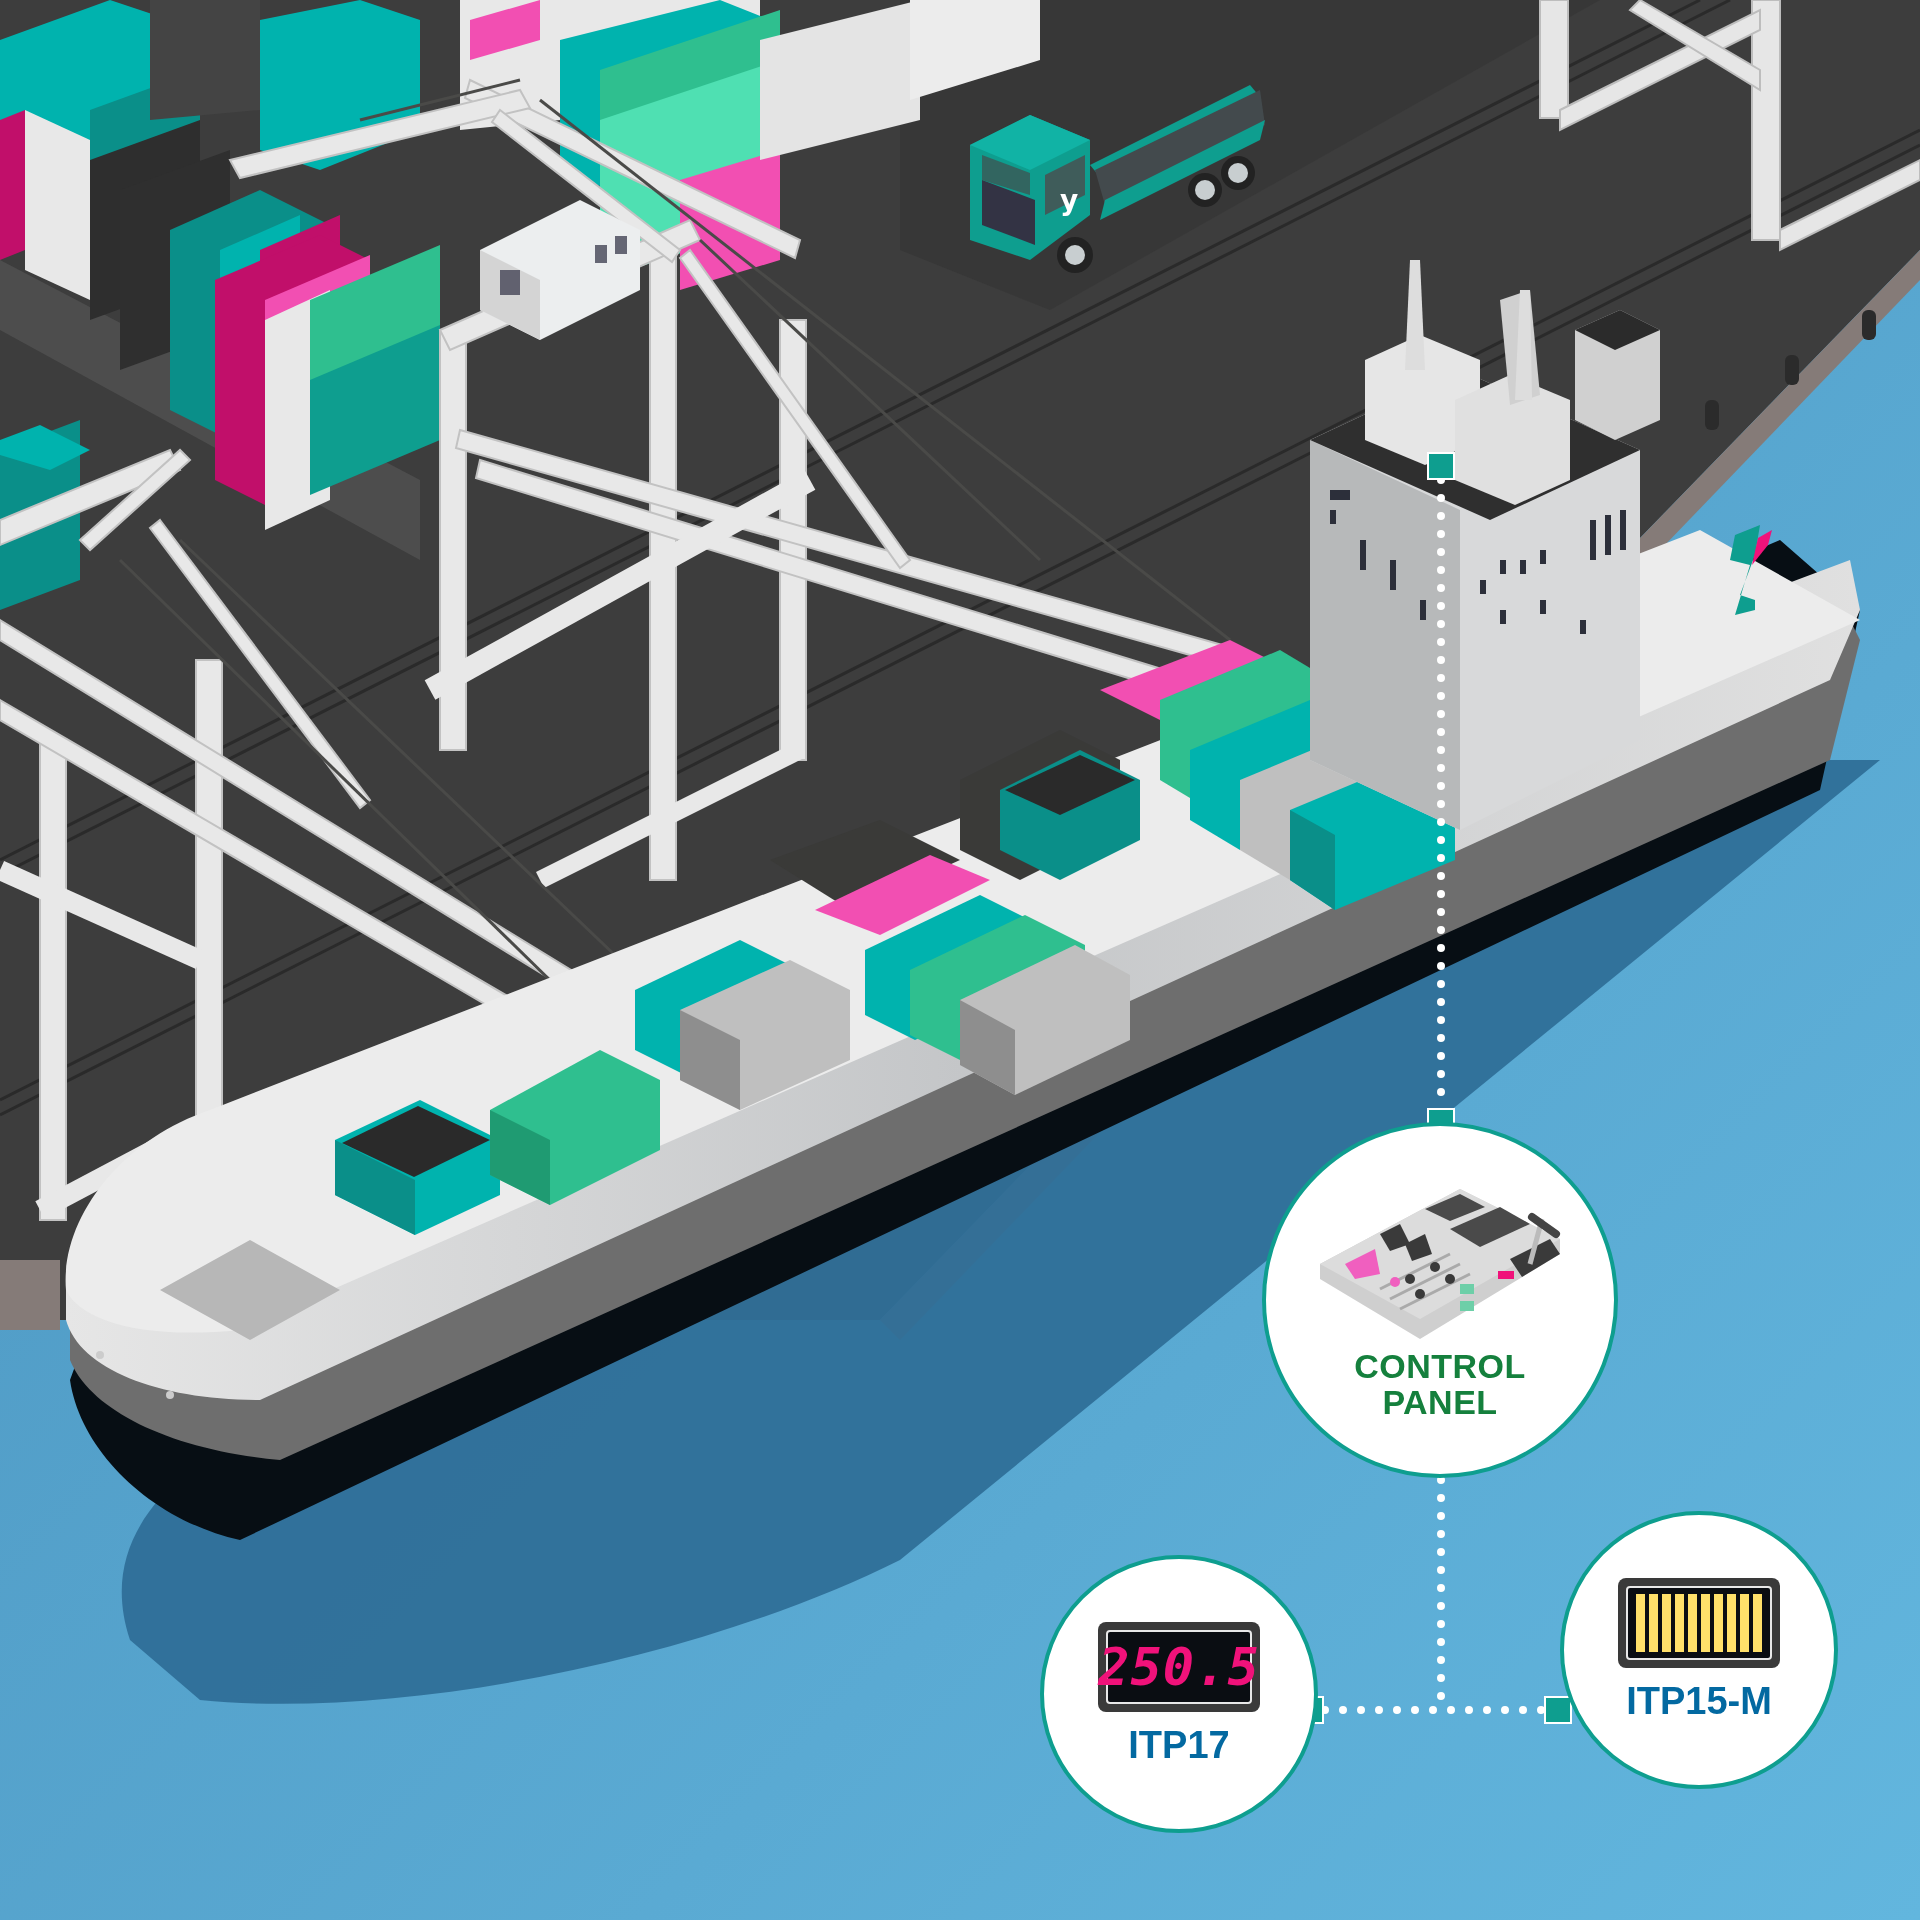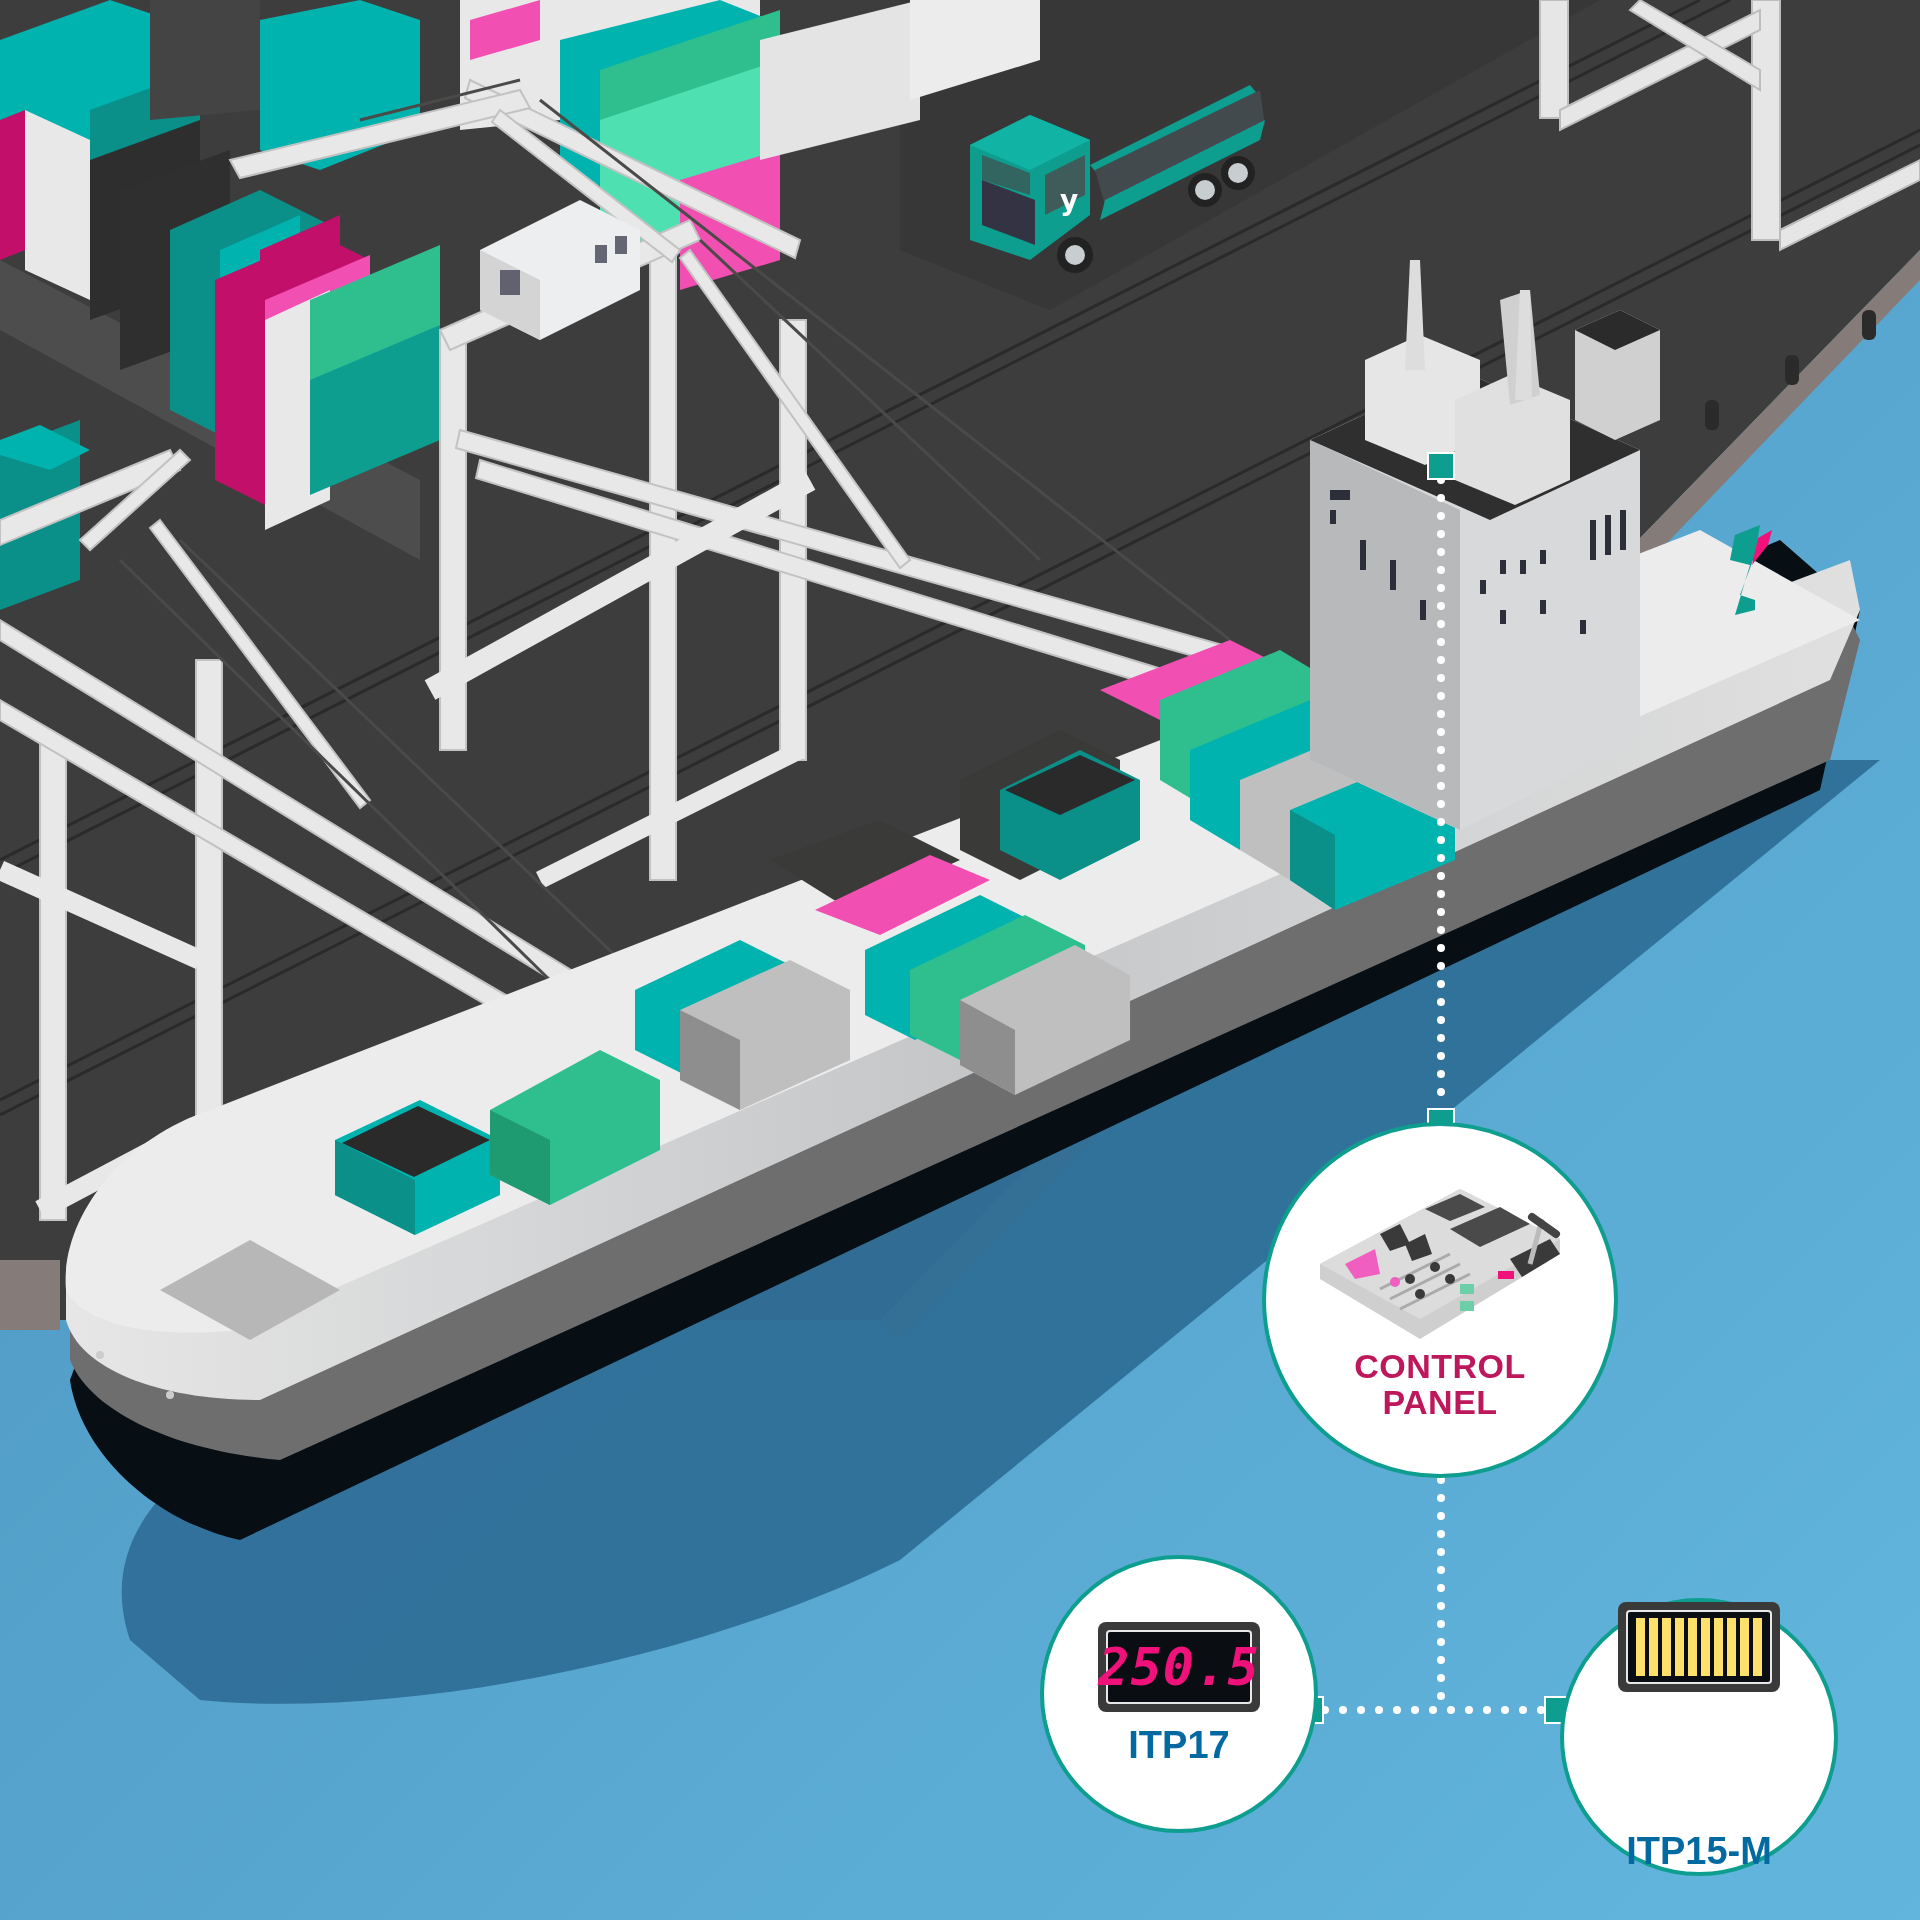--- a/index.html
+++ b/index.html
@@ -1,20 +1,20 @@
 <!DOCTYPE html>
 <html><head>
 <meta charset="utf-8">
 <style>
   html,body{margin:0;padding:0;}
   body{width:1920px;height:1920px;overflow:hidden;background:#5aaed6;font-family:"Liberation Sans",sans-serif;}
   #scene{position:absolute;left:0;top:0;width:1920px;height:1920px;}
   .callout{position:absolute;background:#fff;border:4px solid #0e9e8f;border-radius:50%;box-sizing:border-box;display:flex;flex-direction:column;align-items:center;justify-content:center;}
   .callout .label{font-weight:700;text-align:center;line-height:1.05;}
-  .label.dark{color:#be185d;font-size:34px;letter-spacing:0.5px;}
+  .label.dark{color:#15803d;font-size:34px;letter-spacing:0.5px;}
   .label.teal{color:#0369a1;font-size:38px;}
   .node{position:absolute;width:28px;height:28px;background:#0e9e8f;border:2px solid #fff;box-sizing:border-box;}
   .display{background:#3a3a3a;border-radius:8px;padding:8px;box-sizing:border-box;}
   .display .inner{background:#0a0d12;border:2px solid #e8e8e8;border-radius:4px;display:flex;align-items:center;justify-content:center;height:100%;box-sizing:border-box;}
   .seg{color:#f0127a;font-family:"DejaVu Sans Mono",monospace;font-style:italic;font-weight:700;font-size:52px;letter-spacing:1px;}
   .bars{display:flex;gap:4px;height:100%;padding:6px 8px;box-sizing:border-box;}
   .bars span{flex:1;background:#ffe06a;}
 </style>
 </head>
 <body>
@@ -277,21 +277,21 @@
 <div class="callout" style="left:1040px;top:1555px;width:278px;height:278px;">
   <div class="display" style="width:162px;height:90px;margin-bottom:14px;">
     <div class="inner">
           <span class="seg">250.5</span>
         </div>
   </div>
   <div class="label teal">ITP17</div>
 </div>
 
 
-<div class="callout" style="left:1560px;top:1598px;width:278px;height:278px;justify-content:space-between;">
+<div class="callout" style="left:1560px;top:1511px;width:278px;height:278px;">
   <div class="display" style="width:162px;height:90px;margin-bottom:14px;">
     <div class="inner" style="display:block;">
       <div class="bars">
         <span></span>
             <span></span>
             <span></span>
             <span></span>
             <span></span>
             <span></span>
             <span></span>

